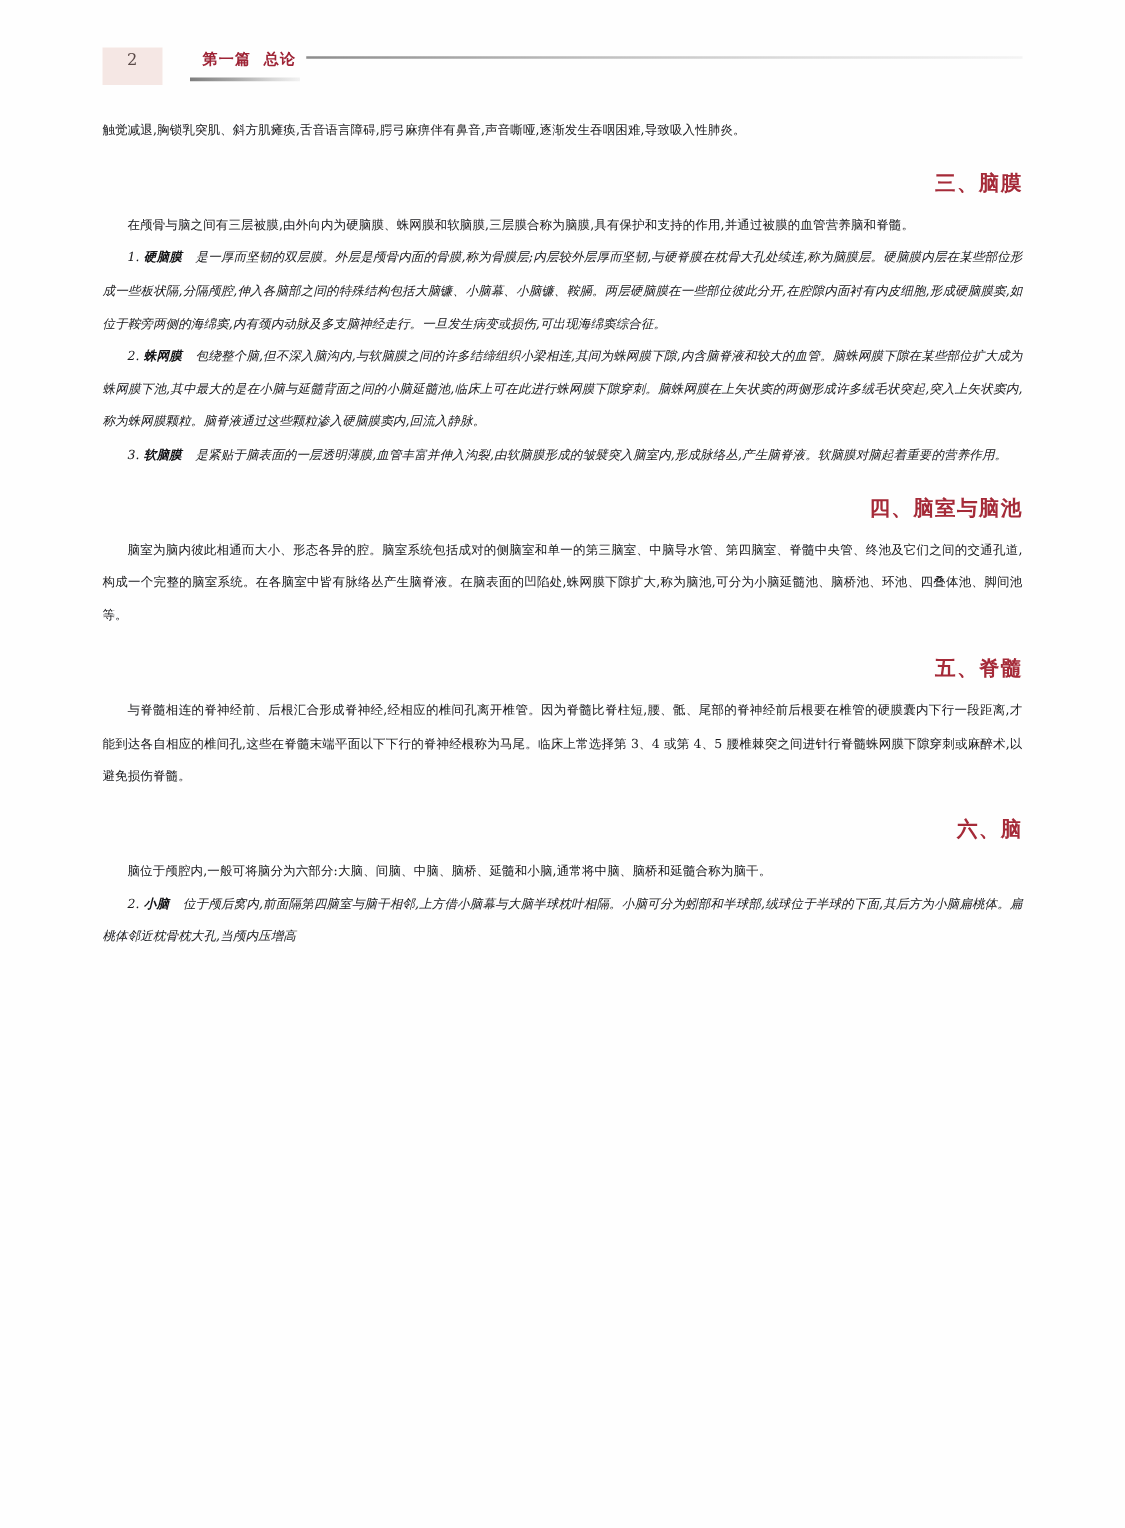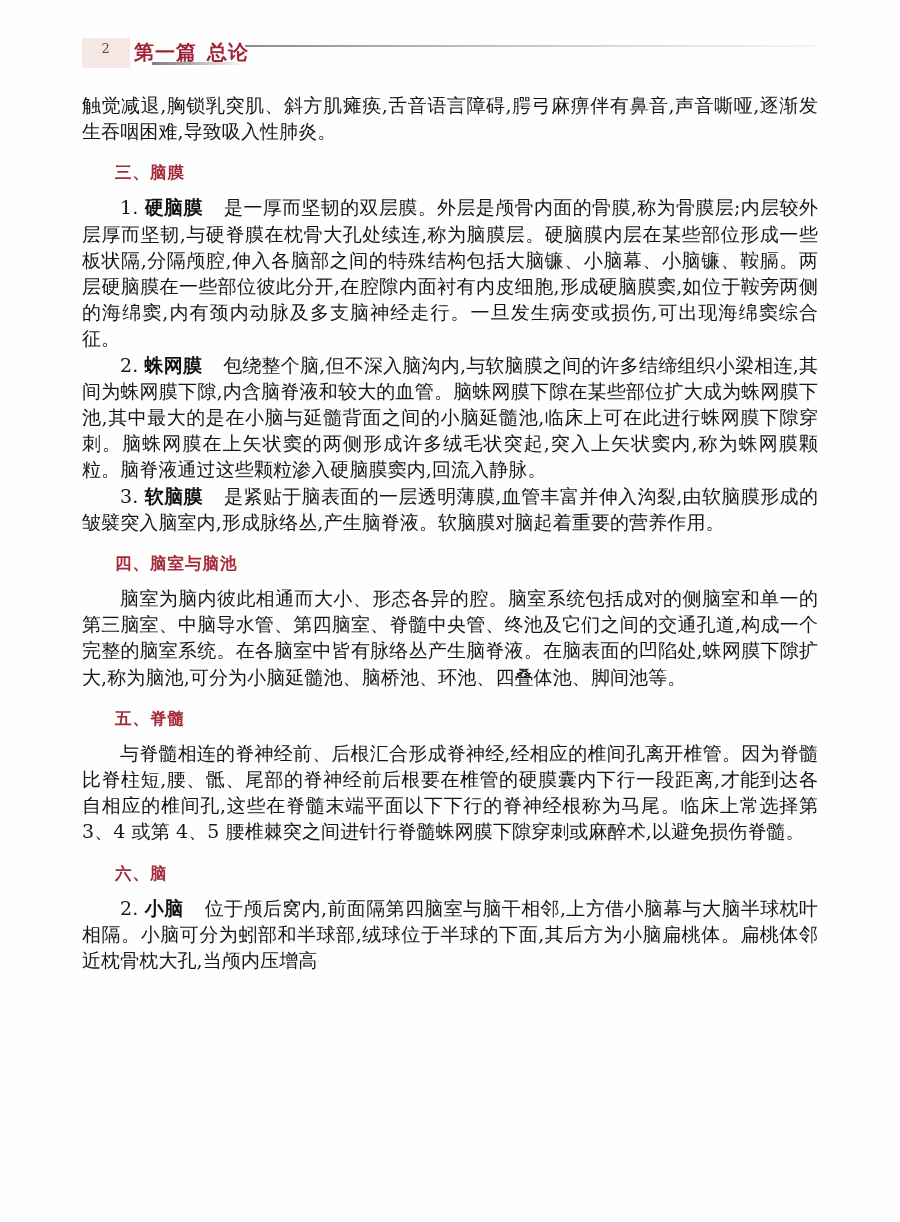--- a/index.html
+++ b/index.html
@@ -48,24 +48,24 @@
     height: 30px;
     line-height: 30px;
     text-align: center;
     font-family: "DejaVu Serif", "Liberation Serif", serif;
     font-size: 13px;
     color: #5a4a48;
     letter-spacing: 0.5px;
   }
   .head-title {
     position: absolute;
-    left: 52px;
+    left: 80px;
     top: 5px;
     font-family: "DejaVu Sans", "Liberation Sans", sans-serif;
-    font-size: 20px;
+    font-size: 12px;
     font-weight: bold;
     color: #9e2436;
     letter-spacing: 1px;
     white-space: nowrap;
   }
   .head-title .sp { display:inline-block; width: 10px; }
   .rule-long {
     position: absolute;
     left: 163px;
     top: 11px;
@@ -84,41 +84,42 @@
 
   
   .content {
     position: absolute;
     left: 82px;
     top: 92px;
     width: 736px;
   }
   p.para {
     margin: 0;
-    font-size: 19px;
+    font-size: 10px;
     line-height: 26.2px;
     text-align: justify;
     text-justify: inter-ideograph;
     text-align-last: left;
     letter-spacing: 0.1px;
     color: #17171a;
   }
   p.indent { text-indent: 2em; }
-  p.tight { text-indent: 2em; }
+  p.tight { text-indent: 2em; font-style: italic; }
 
   h2.sec {
     margin: 0;
     padding: 0;
     font-family: "DejaVu Sans", "Liberation Sans", sans-serif;
     font-size: 16.5px;
     font-weight: bold;
     color: #a52a38;
     letter-spacing: 1px;
     line-height: 30px;
     text-indent: 2em;
+    text-align: right;
   }
   .sec-wrap-top { height: 14px; }
   .sec-wrap-bot { height: 6px; }
 
   .term {
     font-weight: bold;
     font-family: "DejaVu Serif", "Liberation Serif", serif;
     color: #111114;
   }
   .gap { display: inline-block; width: 1.1em; }
@@ -137,31 +138,33 @@
     <div class="rule-long"></div>
     <div class="rule-short"></div>
   </div>
 
   <div class="content">
     <p class="para">触觉减退,胸锁乳突肌、斜方肌瘫痪,舌音语言障碍,腭弓麻痹伴有鼻音,声音嘶哑,逐渐发生吞咽困难,导致吸入性肺炎。</p>
     <div id="sections-root">
         <div class="sec-wrap-top"></div>
         <h2 class="sec">三、脑膜</h2>
         <div class="sec-wrap-bot"></div>
+        <p class="para indent">在颅骨与脑之间有三层被膜,由外向内为硬脑膜、蛛网膜和软脑膜,三层膜合称为脑膜,具有保护和支持的作用,并通过被膜的血管营养脑和脊髓。</p>
         <p class="para tight"><span>1.</span> <span class="term">硬脑膜</span><span class="gap"></span><span>是一厚而坚韧的双层膜。外层是颅骨内面的骨膜,称为骨膜层;内层较外层厚而坚韧,与硬脊膜在枕骨大孔处续连,称为脑膜层。硬脑膜内层在某些部位形成一些板状隔,分隔颅腔,伸入各脑部之间的特殊结构包括大脑镰、小脑幕、小脑镰、鞍膈。两层硬脑膜在一些部位彼此分开,在腔隙内面衬有内皮细胞,形成硬脑膜窦,如位于鞍旁两侧的海绵窦,内有颈内动脉及多支脑神经走行。一旦发生病变或损伤,可出现海绵窦综合征。</span></p>
         <p class="para tight"><span>2.</span> <span class="term">蛛网膜</span><span class="gap"></span><span>包绕整个脑,但不深入脑沟内,与软脑膜之间的许多结缔组织小梁相连,其间为蛛网膜下隙,内含脑脊液和较大的血管。脑蛛网膜下隙在某些部位扩大成为蛛网膜下池,其中最大的是在小脑与延髓背面之间的小脑延髓池,临床上可在此进行蛛网膜下隙穿刺。脑蛛网膜在上矢状窦的两侧形成许多绒毛状突起,突入上矢状窦内,称为蛛网膜颗粒。脑脊液通过这些颗粒渗入硬脑膜窦内,回流入静脉。</span></p>
         <p class="para tight"><span>3.</span> <span class="term">软脑膜</span><span class="gap"></span><span>是紧贴于脑表面的一层透明薄膜,血管丰富并伸入沟裂,由软脑膜形成的皱襞突入脑室内,形成脉络丛,产生脑脊液。软脑膜对脑起着重要的营养作用。</span></p>
         <div class="sec-wrap-top"></div>
         <h2 class="sec">四、脑室与脑池</h2>
         <div class="sec-wrap-bot"></div>
         <p class="para indent">脑室为脑内彼此相通而大小、形态各异的腔。脑室系统包括成对的侧脑室和单一的第三脑室、中脑导水管、第四脑室、脊髓中央管、终池及它们之间的交通孔道,构成一个完整的脑室系统。在各脑室中皆有脉络丛产生脑脊液。在脑表面的凹陷处,蛛网膜下隙扩大,称为脑池,可分为小脑延髓池、脑桥池、环池、四叠体池、脚间池等。</p>
         <div class="sec-wrap-top"></div>
         <h2 class="sec">五、脊髓</h2>
         <div class="sec-wrap-bot"></div>
         <p class="para indent">与脊髓相连的脊神经前、后根汇合形成脊神经,经相应的椎间孔离开椎管。因为脊髓比脊柱短,腰、骶、尾部的脊神经前后根要在椎管的硬膜囊内下行一段距离,才能到达各自相应的椎间孔,这些在脊髓末端平面以下下行的脊神经根称为马尾。临床上常选择第 3、4 或第 4、5 腰椎棘突之间进针行脊髓蛛网膜下隙穿刺或麻醉术,以避免损伤脊髓。</p>
         <div class="sec-wrap-top"></div>
         <h2 class="sec">六、脑</h2>
         <div class="sec-wrap-bot"></div>
+        <p class="para indent">脑位于颅腔内,一般可将脑分为六部分:大脑、间脑、中脑、脑桥、延髓和小脑,通常将中脑、脑桥和延髓合称为脑干。</p>
         <p class="para tight"><span>2.</span> <span class="term">小脑</span><span class="gap"></span><span>位于颅后窝内,前面隔第四脑室与脑干相邻,上方借小脑幕与大脑半球枕叶相隔。小脑可分为蚓部和半球部,绒球位于半球的下面,其后方为小脑扁桃体。扁桃体邻近枕骨枕大孔,当颅内压增高</span></p>
       </div>
   </div>
 
 </div>
 
 </body></html>

